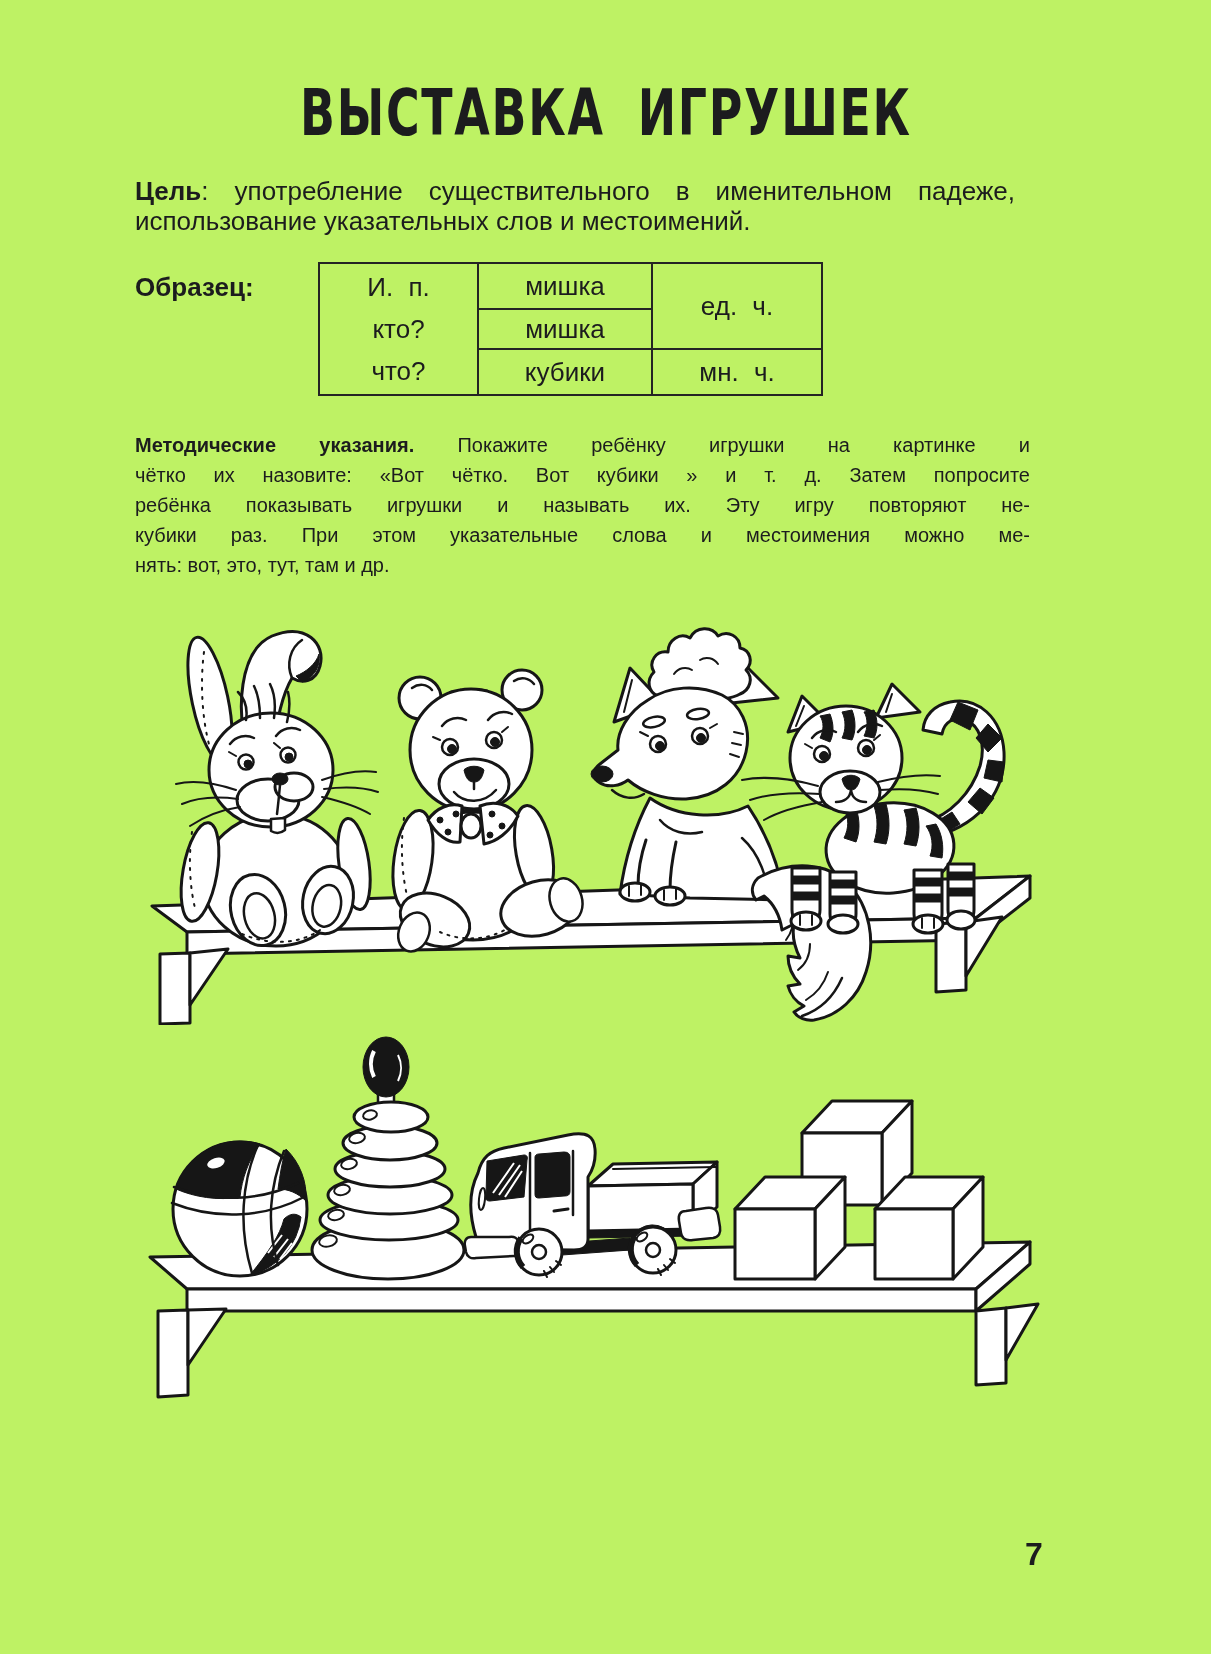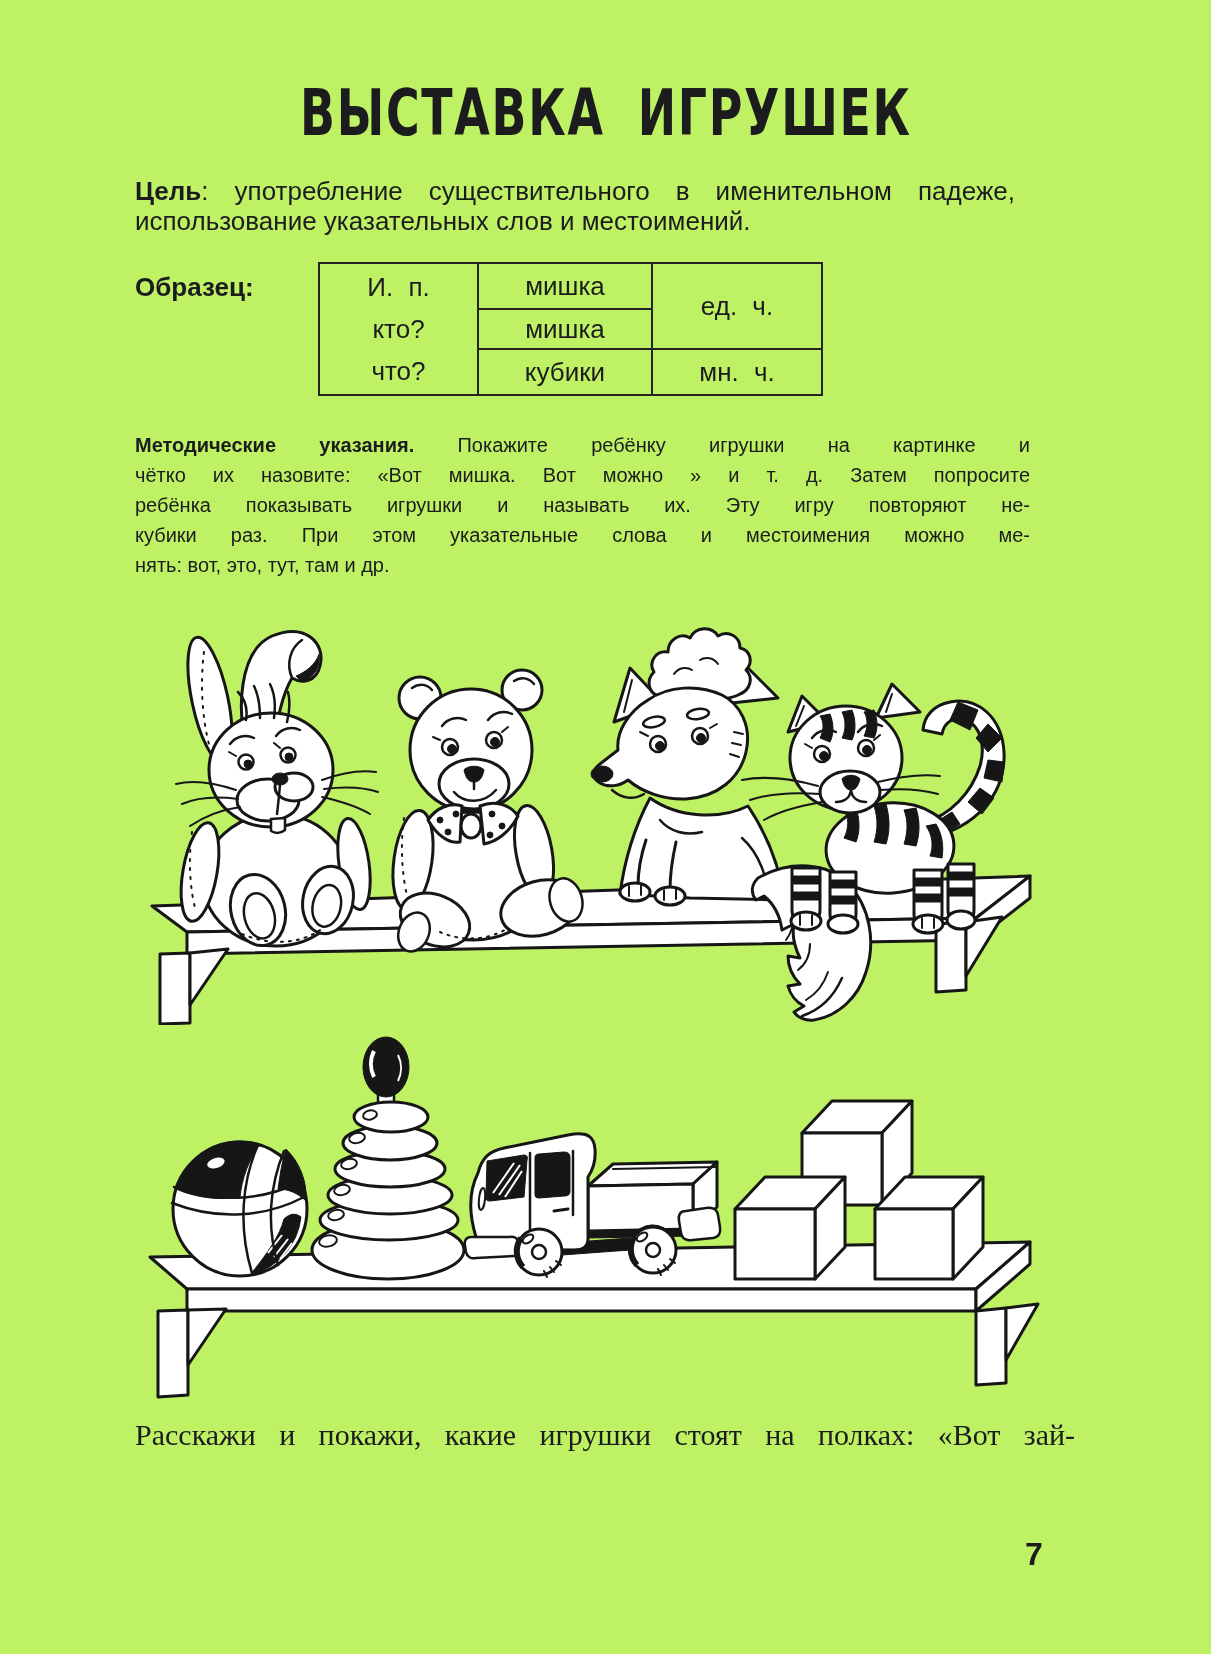--- a/index.html
+++ b/index.html
@@ -76,21 +76,21 @@
     </tr>
     <tr class="r3">
       <td class="c2">кубики</td>
       <td class="c3">мн. ч.</td>
     </tr>
   </tbody>
     </table>
 
   <div class="method">
     <div class="jline"><span class="runin">Методические указания.</span><span> Покажите ребёнку игрушки на картинке и</span></div>
-    <div class="jline">чётко их назовите: «Вот мишка. Вот можно » и т. д. Затем попросите</div>
+    <div class="jline">чётко их назовите: «Вот чётко. Вот кубики » и т. д. Затем попросите</div>
     <div class="jline">ребёнка показывать игрушки и называть их. Эту игру повторяют не-</div>
     <div class="jline">кубики раз. При этом указательные слова и местоимения можно ме-</div>
     <div>нять: вот, это, тут, там и др.</div>
   </div>
 
   <svg class="illu-top" width="910" height="445" viewBox="0 0 910 445">
 
     <g>
       <path class="ink wf" d="M57,352 L22,326 L900,296 L846,338 Z"></path>
       <path class="ink wf" d="M57,352 L846,338 L846,360 L57,374 Z"></path>
@@ -328,18 +328,17 @@
       <path class="ink wf" d="M605,204 L635,172 L715,172 L685,204 Z"></path>
       <path class="ink wf" d="M685,204 L715,172 L715,242 L685,274 Z"></path>
       <path class="ink wf" d="M605,204 L685,204 L685,274 L605,274 Z"></path>
       <path class="ink wf" d="M745,204 L775,172 L853,172 L823,204 Z"></path>
       <path class="ink wf" d="M823,204 L853,172 L853,242 L823,274 Z"></path>
       <path class="ink wf" d="M745,204 L823,204 L823,274 L745,274 Z"></path>
     </g>
   </svg>
 
   <div class="task">
-    <div class="jline">Расскажи и покажи, какие игрушки стоят на полках: «Вот зай-</div>
   </div>
 
   <div class="pagenum">7</div>
 
 </div>
 
 </body></html>

